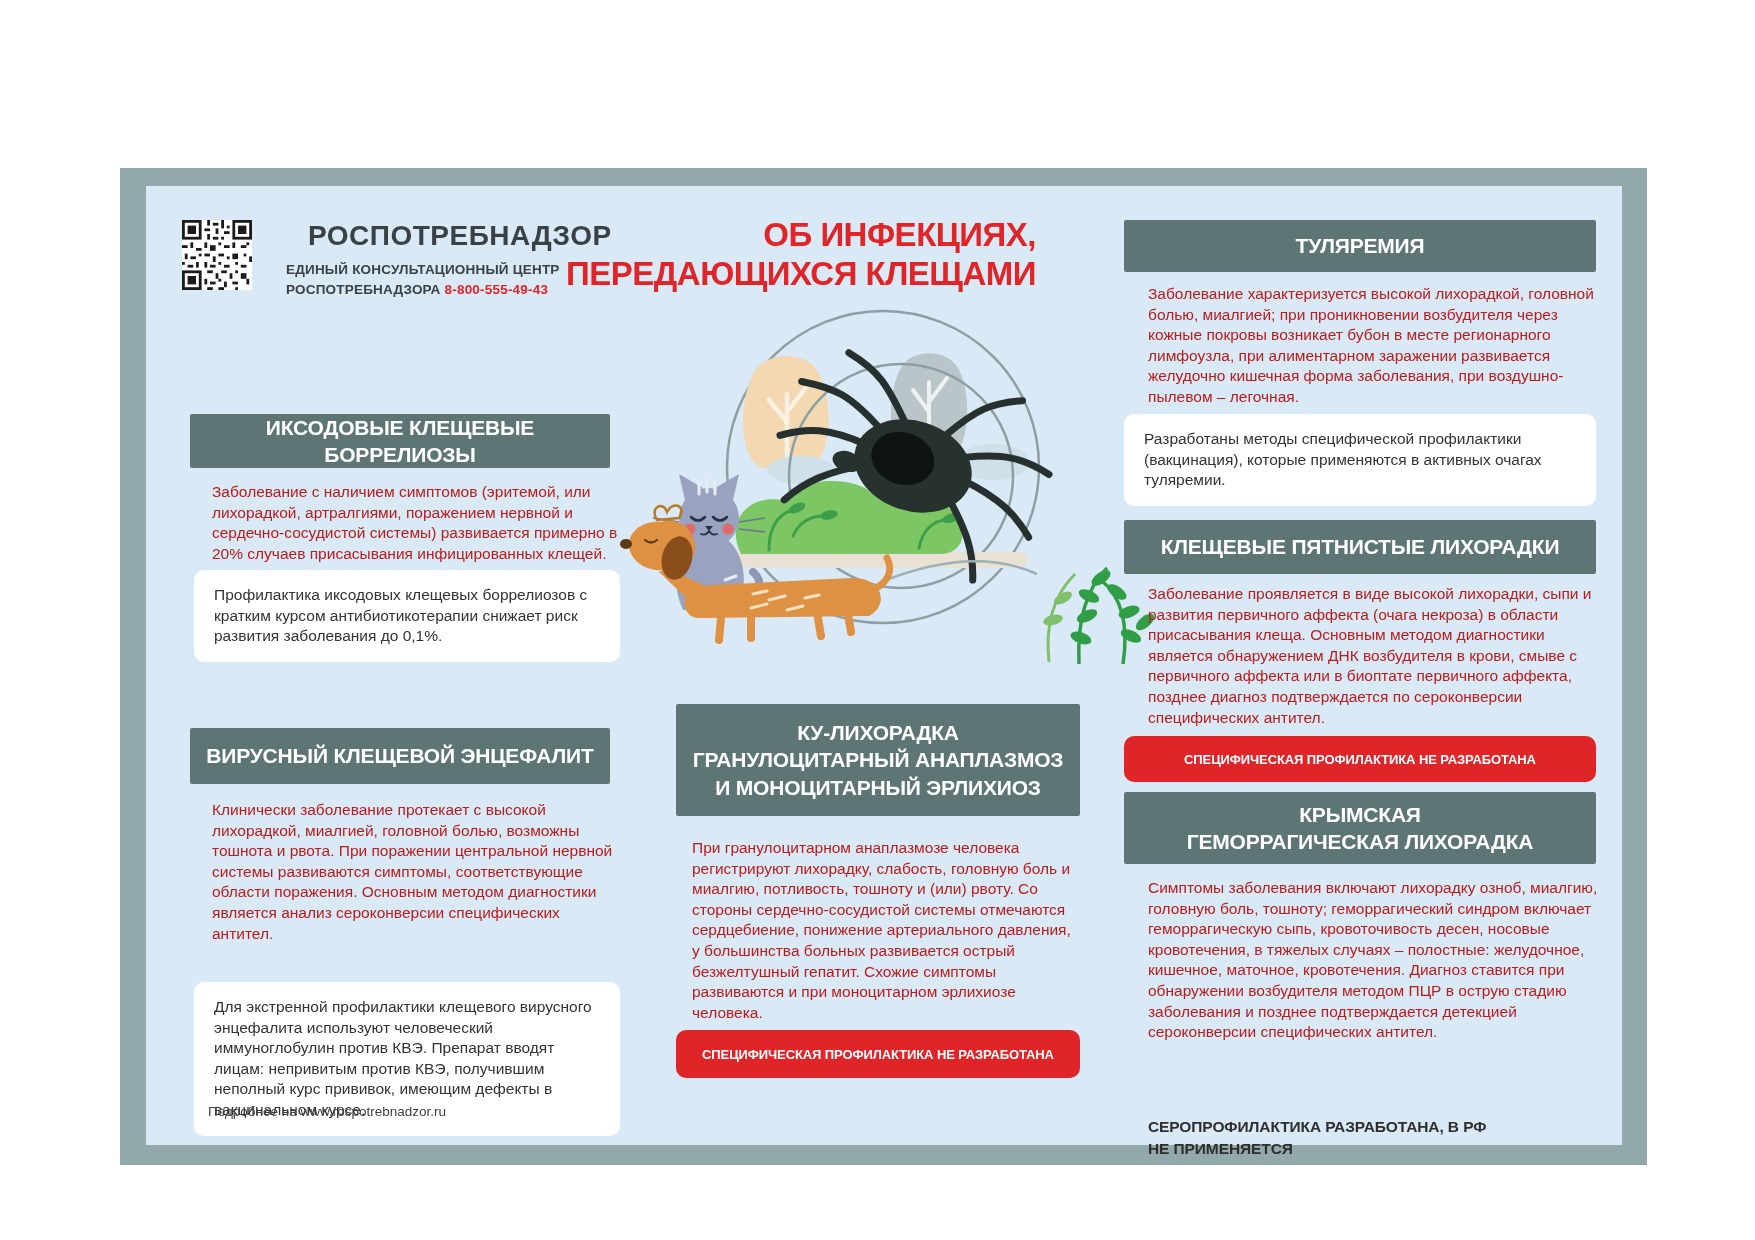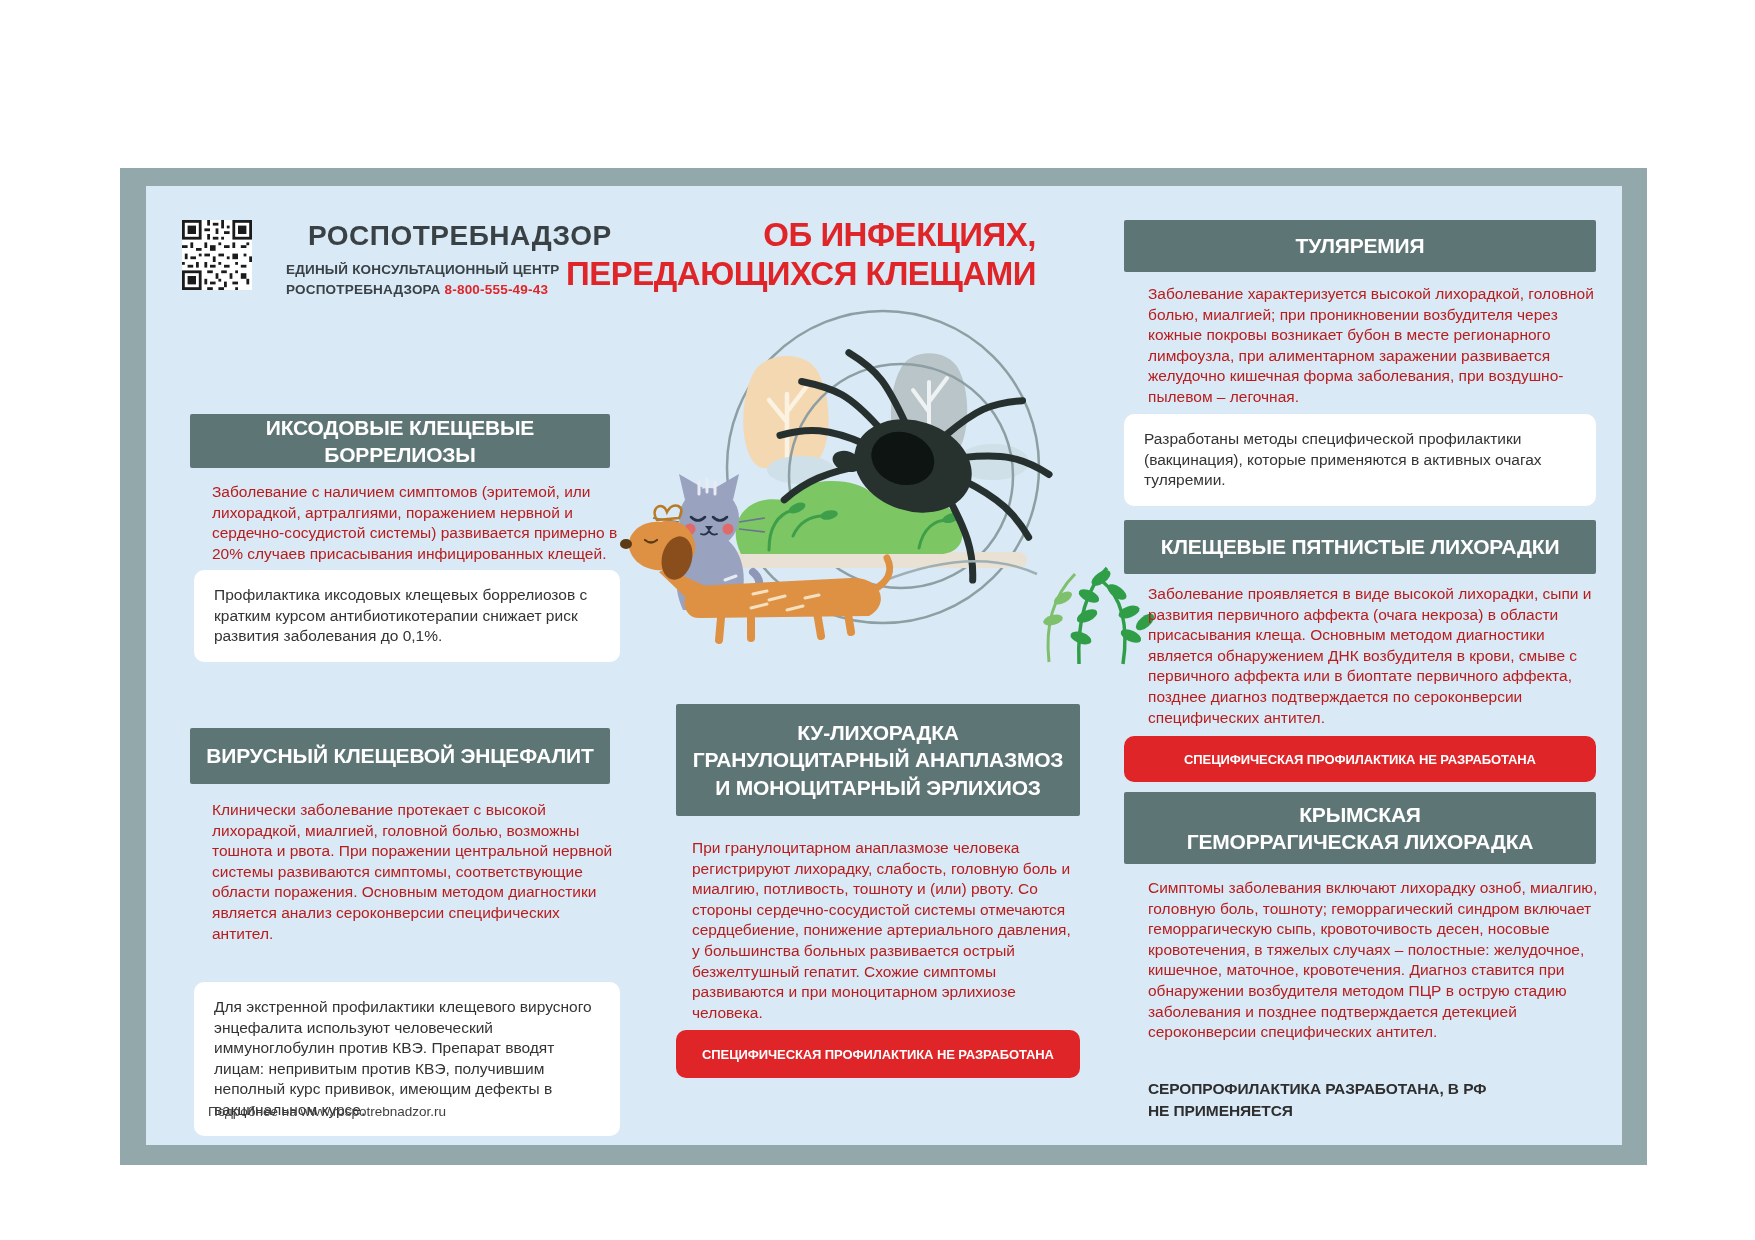--- a/index.html
+++ b/index.html
@@ -18,21 +18,21 @@
   .sec-head{background:#5e7576;color:#ffffff;border-radius:2px;display:flex;align-items:center;justify-content:center;
             text-align:center;font-weight:bold;font-size:21px;letter-spacing:-0.2px;line-height:1.3;box-sizing:border-box;padding:4px 10px;}
   
   .body-txt{font-size:15.5px;line-height:1.33;color:#b91c1c;}
   
   .note-box{background:#ffffff;border-radius:10px;padding:15px 20px;box-sizing:border-box;
             font-size:15.5px;line-height:1.33;color:#333333;}
   
   .banner{background:#e02529;color:#ffffff;border-radius:10px;display:flex;align-items:center;justify-content:center;
           text-align:center;font-weight:bold;font-size:13px;letter-spacing:-0.1px;box-sizing:border-box;padding:4px 12px;}
-  .bold-note{font-size:15.5px;font-weight:bold;color:#2e2e2e;line-height:1.45;letter-spacing:-0.1px;}
+  .bold-note{font-size:15.5px;font-weight:bold;color:#2e2e2e;line-height:1.45;letter-spacing:-0.1px;margin-top:38px;}
   .footer-txt{font-size:13.5px;color:#3f3f3f;}
 </style>
 </head>
 <body>
 
 <div id="canvas">
   <div class="poster">
     <div class="inner">
 
       <div class="abs" style="left:36px;top:32px;width:440px;height:80px;">

